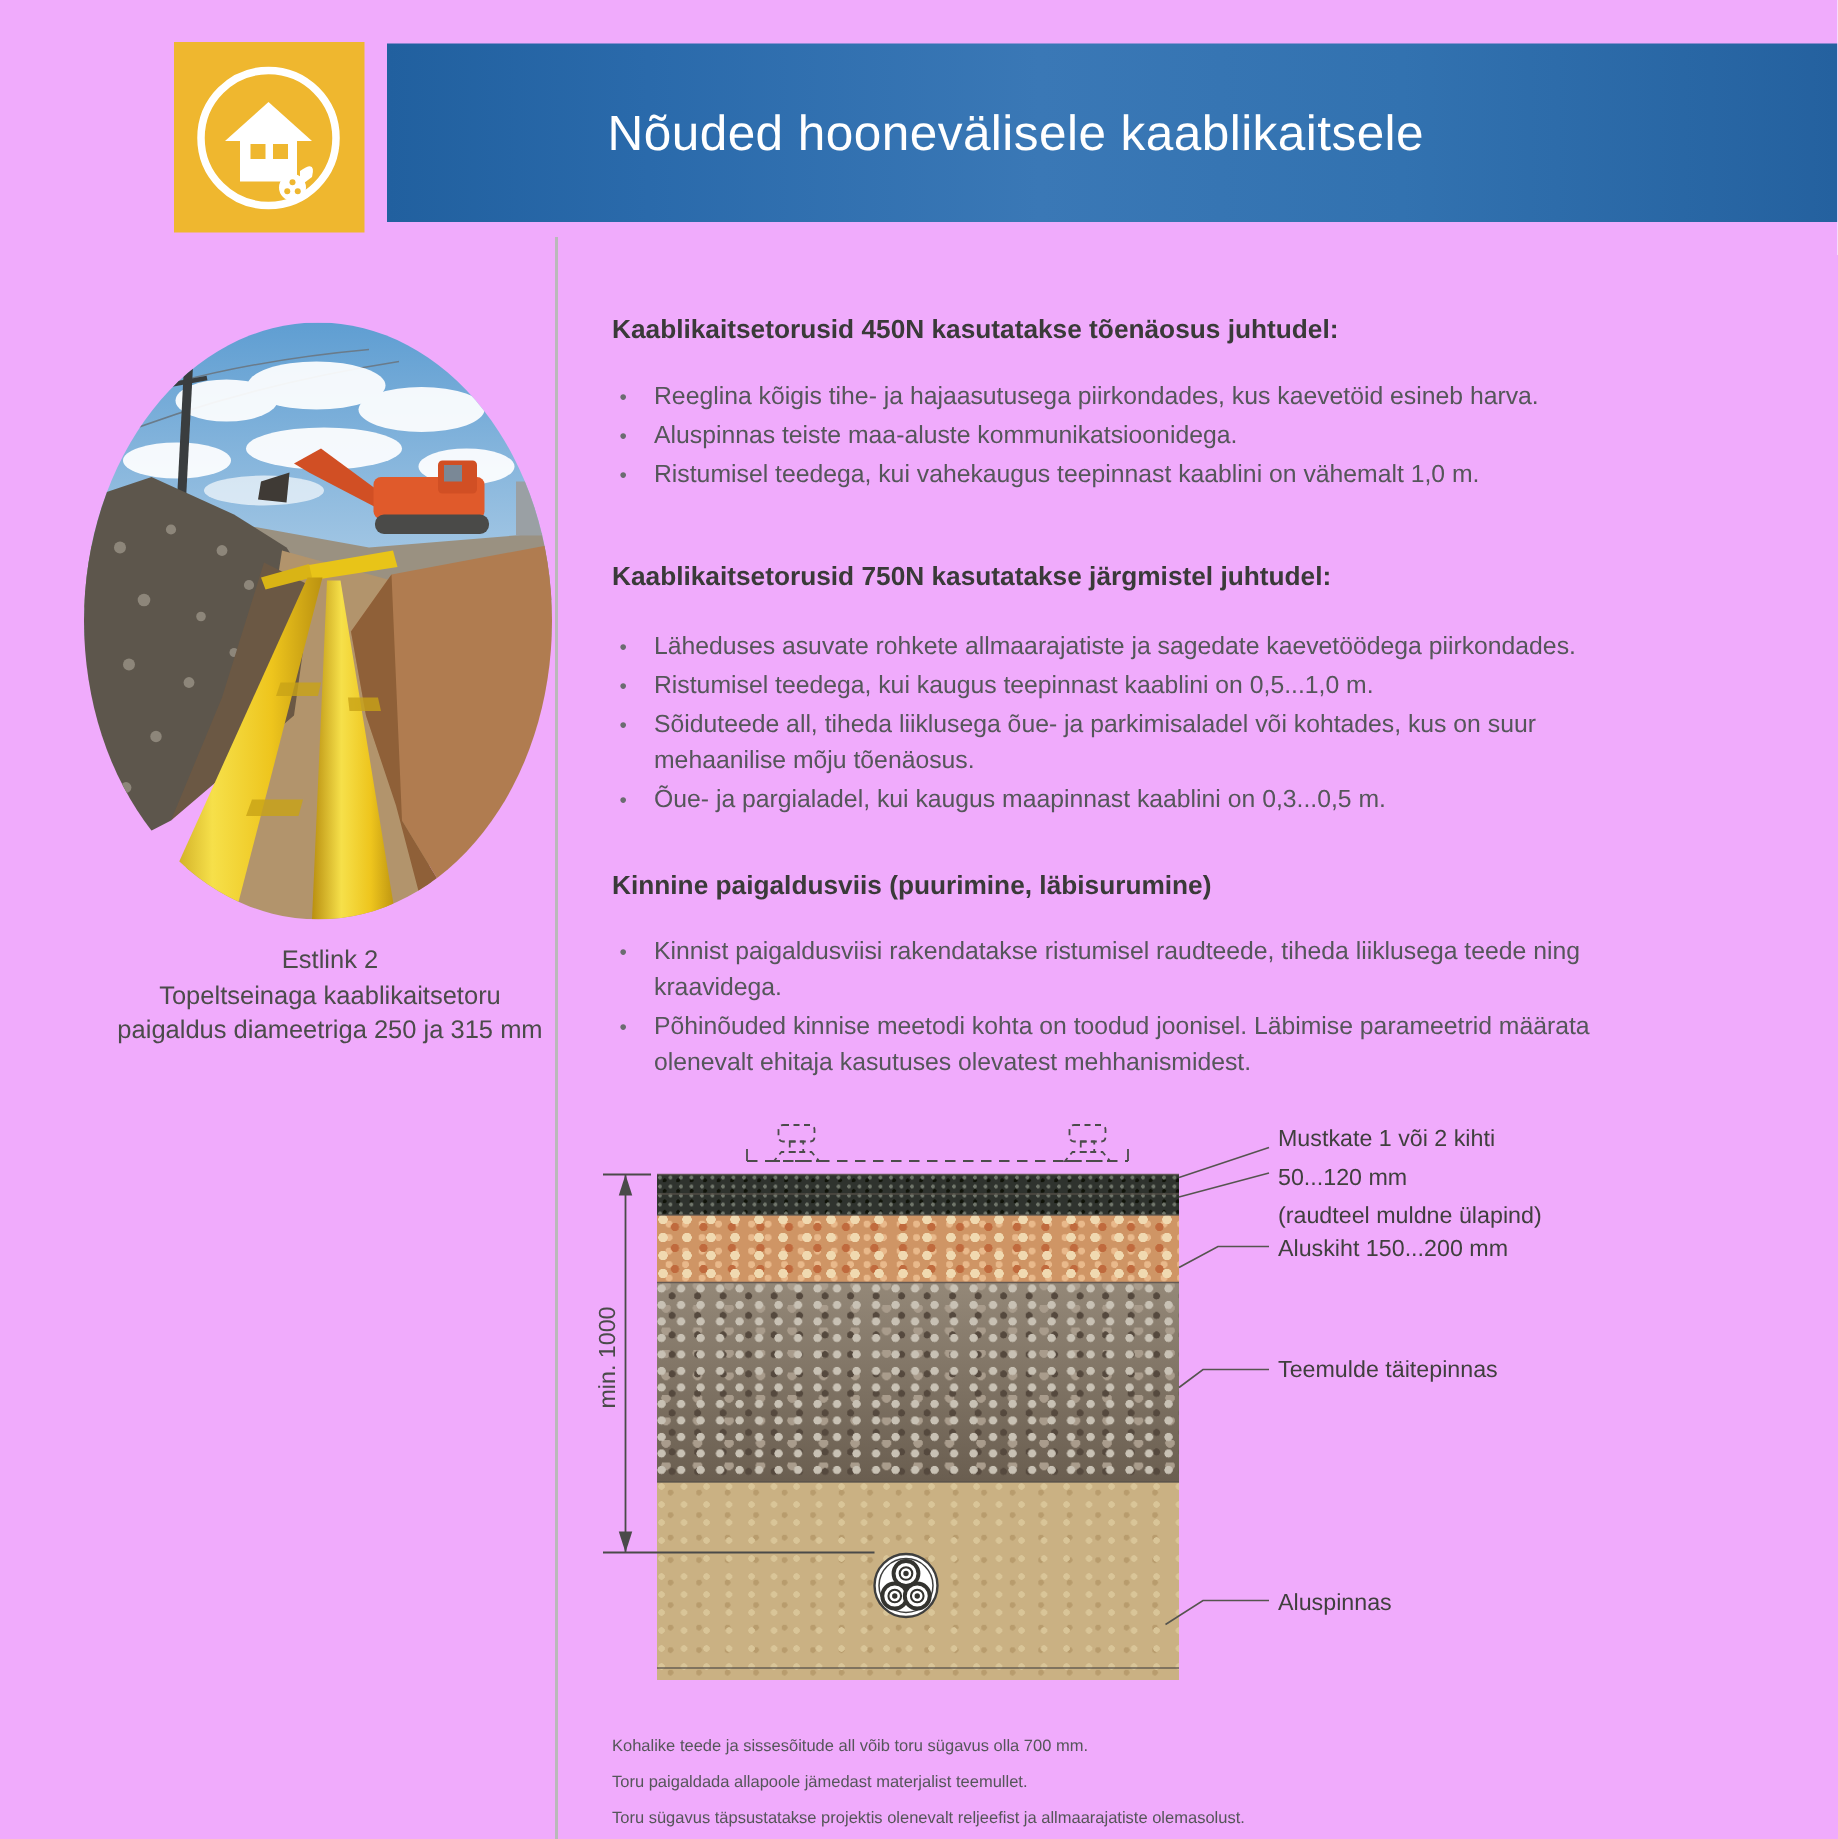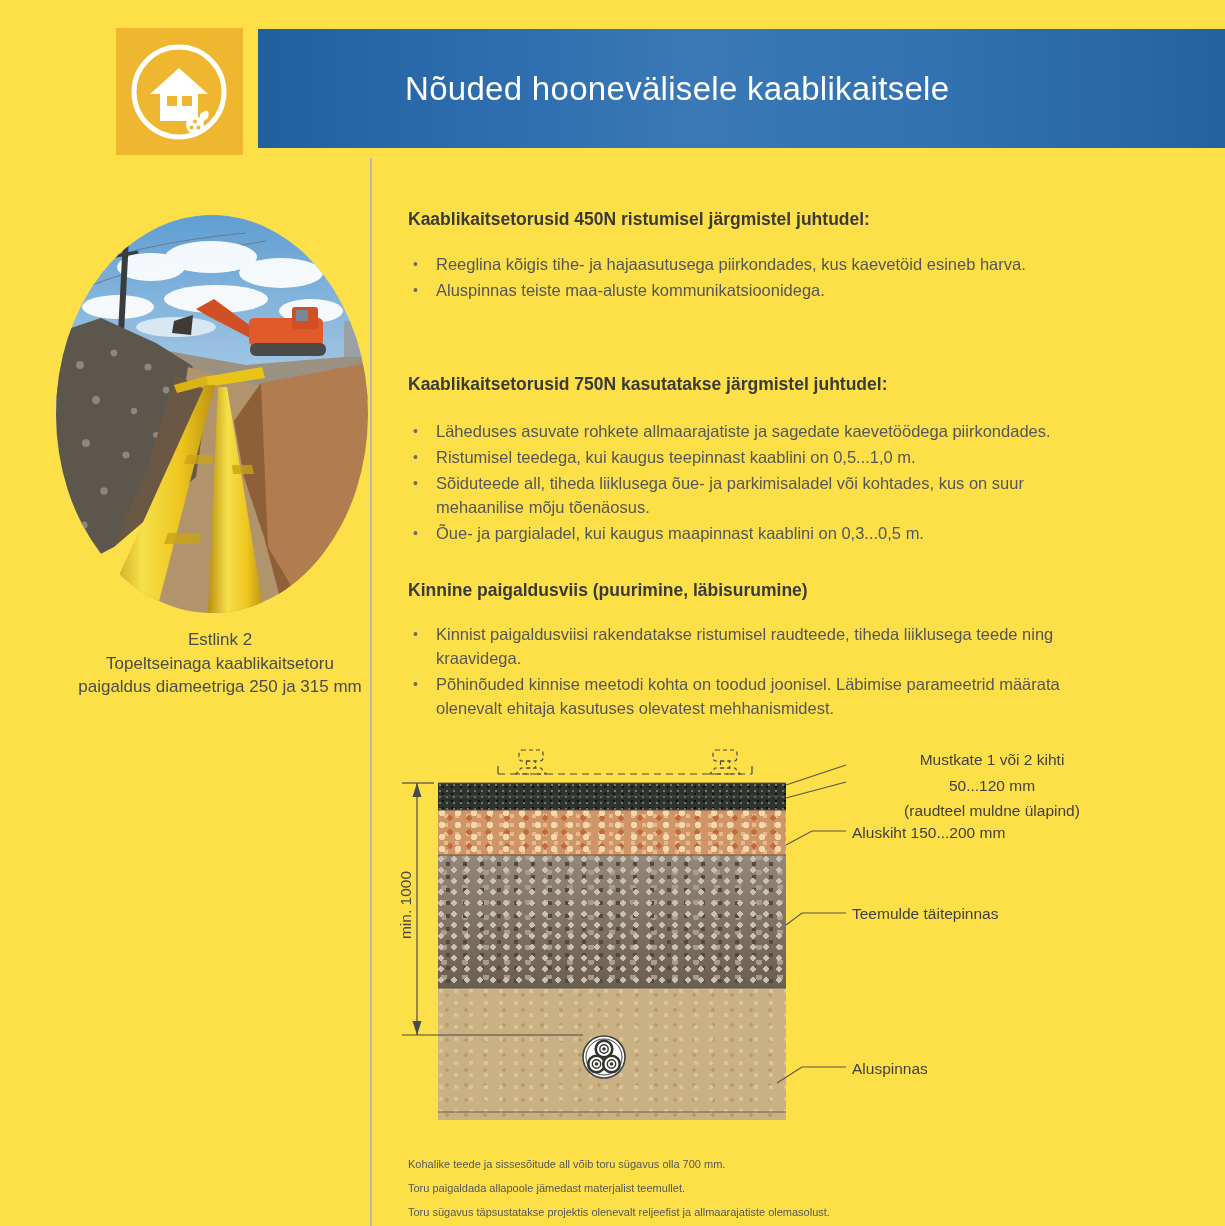--- a/index.html
+++ b/index.html
@@ -1,16 +1,16 @@
 <!DOCTYPE html>
 <html><head>
 <meta charset="utf-8">
 <style>
   html,body{margin:0;padding:0;background:#fff;}
-  .page{position:relative;width:1225px;height:1226px;background:#fde047;overflow:hidden;
+  .page{position:relative;width:1225px;height:1226px;background:#f0abfc;overflow:hidden;
         font-family:"Liberation Sans",sans-serif;color:#3a3a39;}
 
   
   .icon-tile{position:absolute;left:116px;top:28px;width:127px;height:127px;background:#efb72f;}
 
   
   .header-bar{position:absolute;left:258px;top:29px;width:967px;height:119px;
     background:linear-gradient(90deg,#21609f 0%,#2a6aab 18%,#3a78b6 45%,#3272b0 70%,#24619f 100%);
     display:flex;align-items:center;}
   .header-bar .title{padding-left:147px;font-size:33px;font-weight:400;color:#ffffff;letter-spacing:.3px;}
@@ -54,21 +54,21 @@
   .layer-sand{top:253px;height:132px;background-color:#cab183;
     background-image:radial-gradient(circle at 3px 3px,#d9c598 0 2px,transparent 2.3px),
                      radial-gradient(circle at 9px 7px,#b89c6d 0 1.8px,transparent 2.1px);
     background-size:15px 12px,19px 15px;}
   .diagram-overlay{position:absolute;left:0;top:0;}
 
   .dim-label{position:absolute;left:336px;top:896px;width:140px;text-align:center;
      font-size:15.5px;color:#4a4a49;transform:rotate(-90deg);}
 
   .d-label{position:absolute;left:852px;width:280px;font-size:15.5px;line-height:25.5px;color:#403f3e;}
-  .d-label-mustkate{top:747px;text-align:center;}
+  .d-label-mustkate{top:747px;}
   .d-label-aluskiht{top:820px;}
   .d-label-teemulde{top:901px;}
   .d-label-aluspinnas{top:1056px;}
 </style>
 </head>
 <body>
 
 <div class="page">
 
   <div class="icon-tile">
@@ -165,24 +165,25 @@
       <polygon points="176,250 196,250 198,259 177,259" fill="#c8a216" opacity="0.8"></polygon>
     </svg>
   </div>
 
   <div class="caption">
     <div>Estlink 2</div>
     <div>Topeltseinaga kaablikaitsetoru</div>
     <div>paigaldus diameetriga 250 ja 315 mm</div>
   </div>
 
-  <div class="rc-heading" style="top:209px">Kaablikaitsetorusid 450N ristumisel järgmistel juhtudel:</div>
+  <div class="rc-heading" style="top:209px">Kaablikaitsetorusid 450N kasutatakse tõenäosus juhtudel:</div>
   <ul class="rc-list" style="top:252px">
     <li>Reeglina kõigis tihe- ja hajaasutusega piirkondades, kus kaevetöid esineb harva.</li>
     <li>Aluspinnas teiste maa-aluste kommunikatsioonidega.</li>
+    <li>Ristumisel teedega, kui vahekaugus teepinnast kaablini on vähemalt 1,0 m.</li>
   </ul>
 
   <div class="rc-heading" style="top:374px">Kaablikaitsetorusid 750N kasutatakse järgmistel juhtudel:</div>
   <ul class="rc-list" style="top:419px">
     <li>Läheduses asuvate rohkete allmaarajatiste ja sagedate kaevetöödega piirkondades.</li>
     <li>Ristumisel teedega, kui kaugus teepinnast kaablini on 0,5...1,0 m.</li>
     <li>Sõiduteede all, tiheda liiklusega õue- ja parkimisaladel või kohtades, kus on suur mehaanilise mõju tõenäosus.</li>
     <li>Õue- ja pargialadel, kui kaugus maapinnast kaablini on 0,3...0,5 m.</li>
   </ul>
 

